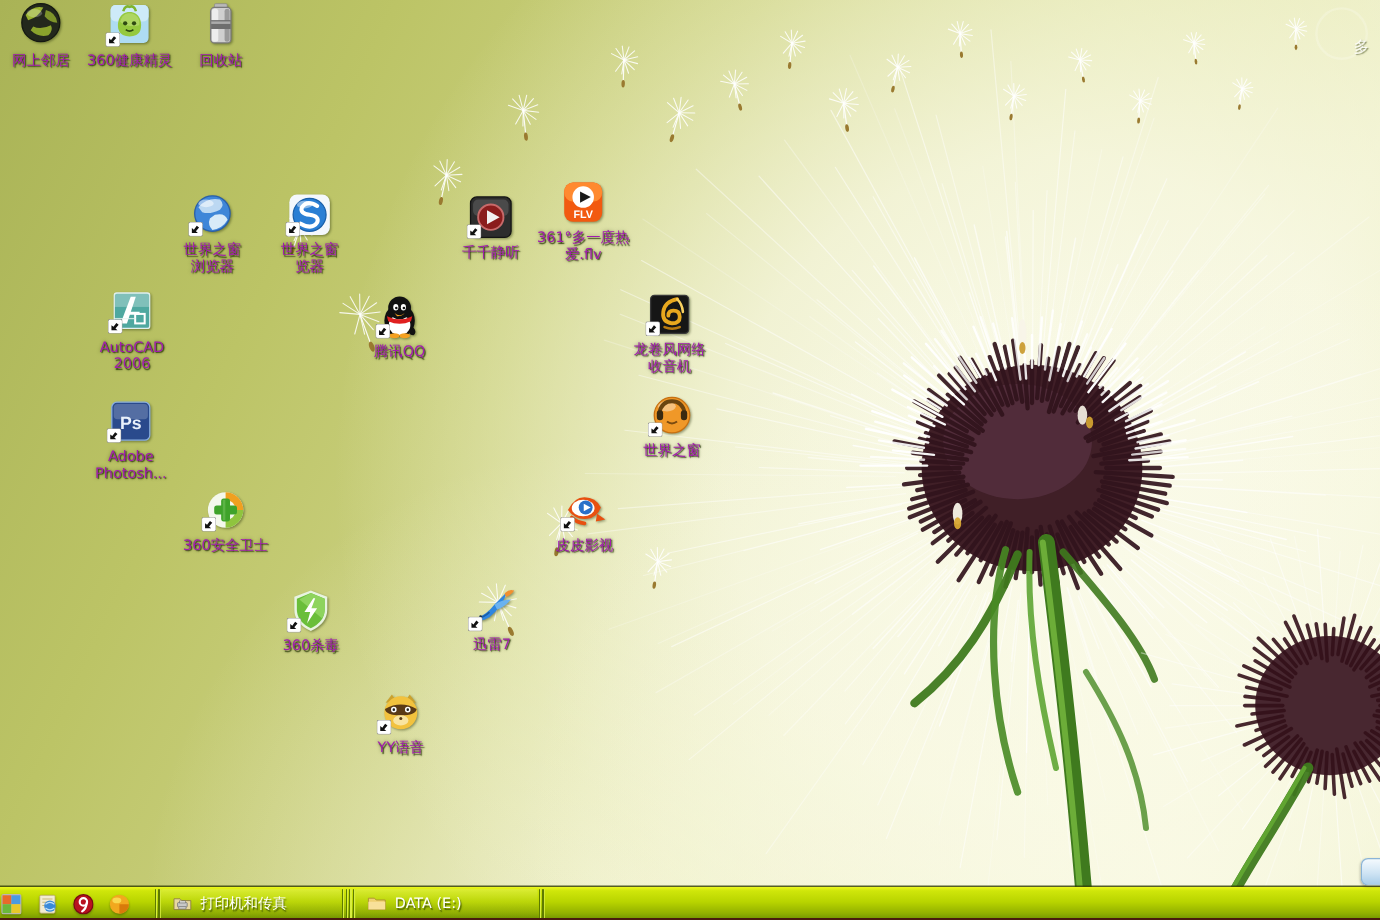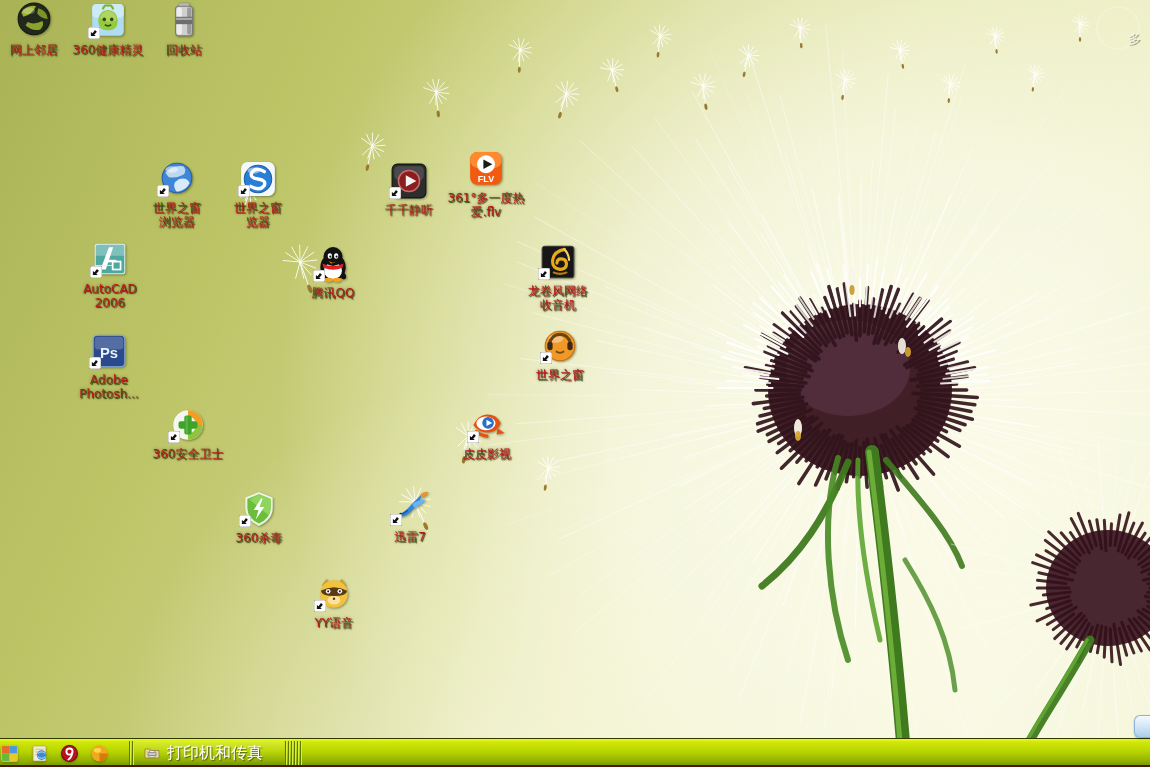--- a/index.html
+++ b/index.html
@@ -16,39 +16,39 @@
       radial-gradient(circle at 45% 100%, rgba(248,248,225,0.7) 0%, rgba(248,248,225,0) 40%),
       linear-gradient(115deg, #a9b356 0%, #bcc466 22%, #cdd284 42%, #e2e5ac 62%, #eff0cd 80%, #e9ecc2 100%);
   }
   #wp-art{position:absolute;inset:0;width:1150px;height:767px;}
   
   .dicon{position:absolute;width:84px;display:flex;flex-direction:column;align-items:center;z-index:2;cursor:default;}
   .art{width:38px;height:38px;position:relative;}
   .art svg.main{width:38px;height:38px;display:block;filter:drop-shadow(1px 1px 1px rgba(40,50,10,0.45));}
   .sc{position:absolute;left:-1px;bottom:1px;width:12px;height:12px;}
   .sc svg{width:12px;height:12px;display:block;}
-  .lbl{margin-top:3px;font-size:12px;line-height:14px;color:#b91c1c;text-align:center;
+  .lbl{margin-top:3px;font-size:12px;line-height:14px;color:#a21caf;text-align:center;
     text-shadow:1px 1px 1px rgba(45,60,12,0.95),0 0 3px rgba(45,60,12,0.55);}
   
   #taskbar{position:absolute;left:0;bottom:0;width:1150px;height:29px;z-index:10;
     box-sizing:border-box;border-top:1px solid #2e3a00;
     background:linear-gradient(180deg,#eef81e 0%,#cfe60a 12%,#b8d400 45%,#93b100 78%,#7a9c00 92%,#6d8c00 100%);
     display:flex;align-items:center;}
   #taskbar::after{content:"";position:absolute;left:0;bottom:0;width:100%;height:2px;background:#4a1a0e;}
   .qlaunch{display:flex;align-items:center;gap:13px;padding-left:1px;width:127px;flex:0 0 auto;}
   .qbtn{width:17px;height:17px;flex:0 0 auto;}
   .qbtn svg{width:17px;height:17px;display:block;filter:drop-shadow(0 1px 1px rgba(40,50,0,0.4));}
   .tsep{flex:0 0 auto;width:6px;height:25px;
     background:linear-gradient(90deg,transparent 0 1px,#5d7a00 1px 2px,#d8ee40 2px 3px,transparent 3px 4px,#5d7a00 4px 5px,#d8ee40 5px 6px);}
   .tbtn{flex:0 0 auto;height:25px;display:flex;align-items:center;gap:7px;padding-left:10px;box-sizing:border-box;
     background:linear-gradient(180deg,rgba(255,255,255,0.16) 0%,rgba(255,255,255,0.04) 40%,rgba(0,0,0,0.03) 100%);
     border-radius:2px;cursor:pointer;}
   .tbtn .ticon{width:16px;height:16px;}
   .tbtn .ticon svg{width:16px;height:16px;display:block;}
-  .tbtn .tlabel{font-size:16px;color:#ffffff;text-shadow:1px 1px 1px rgba(60,80,0,0.85);white-space:nowrap;}
+  .tbtn .tlabel{font-size:12px;color:#ffffff;text-shadow:1px 1px 1px rgba(60,80,0,0.85);white-space:nowrap;}
   .tfill{flex:1 1 auto;height:25px;}
   
   #tr-partial{position:absolute;left:1128px;top:30px;z-index:2;font-size:13px;color:rgba(255,255,255,0.85);
     text-shadow:1px 1px 1px rgba(60,70,20,0.6);white-space:nowrap;}
   #tr-ring{position:absolute;left:1096px;top:6px;width:40px;height:40px;border-radius:50%;
     border:2px solid rgba(255,255,250,0.22);z-index:1;}
   #float-widget{position:absolute;left:1134px;top:715px;width:24px;height:21px;z-index:11;
     border-radius:6px 0 0 6px;border:1px solid #8ab4d8;border-right:none;
     background:linear-gradient(180deg,#f4fafe 0%,#cfe4f4 55%,#a9cde8 100%);box-shadow:0 1px 2px rgba(0,0,0,0.25);}
 </style>
@@ -1227,18 +1227,27 @@
         </svg>
     </span>
     <span class="tlabel">打印机和传真</span>
   </div>
 
   <div class="tsep"></div>
 
 
   <div class="tsep"></div>
 
+  <div class="tbtn" style="width:152px">
+    <span class="ticon">
+      <svg viewBox="0 0 16 16">
+          <path d="M1 3.5 L6 3.5 L7.5 5 L15 5 L15 13 L1 13 Z" fill="#f0d070" stroke="#a88a30" stroke-width="0.7"></path>
+          <path d="M1 6.5 L15 6.5 L15 13 L1 13 Z" fill="#f8e09a"></path>
+        </svg>
+    </span>
+    <span class="tlabel">DATA (E:)</span>
+  </div>
 
   <div class="tsep"></div>
   <div class="tfill"></div>
 </div>
 
 <div id="float-widget"></div>
 
 </body></html>

